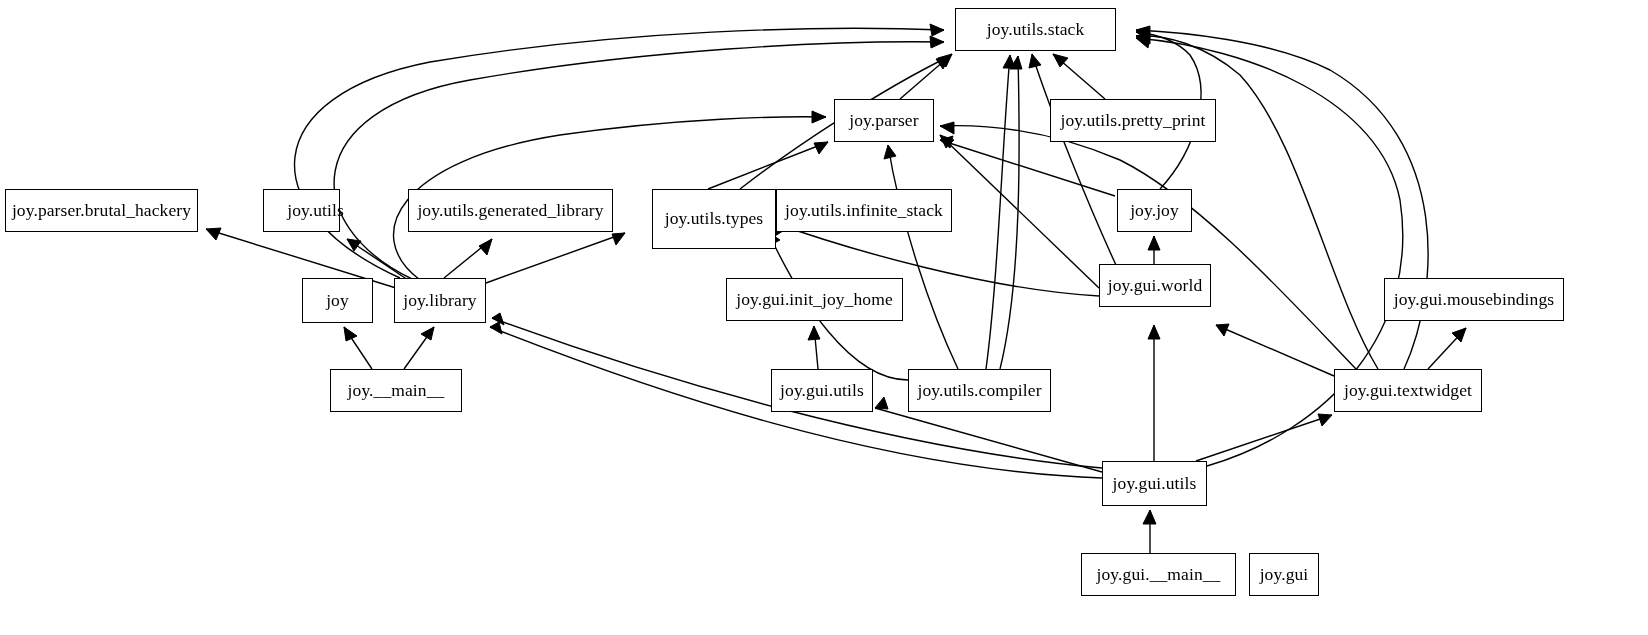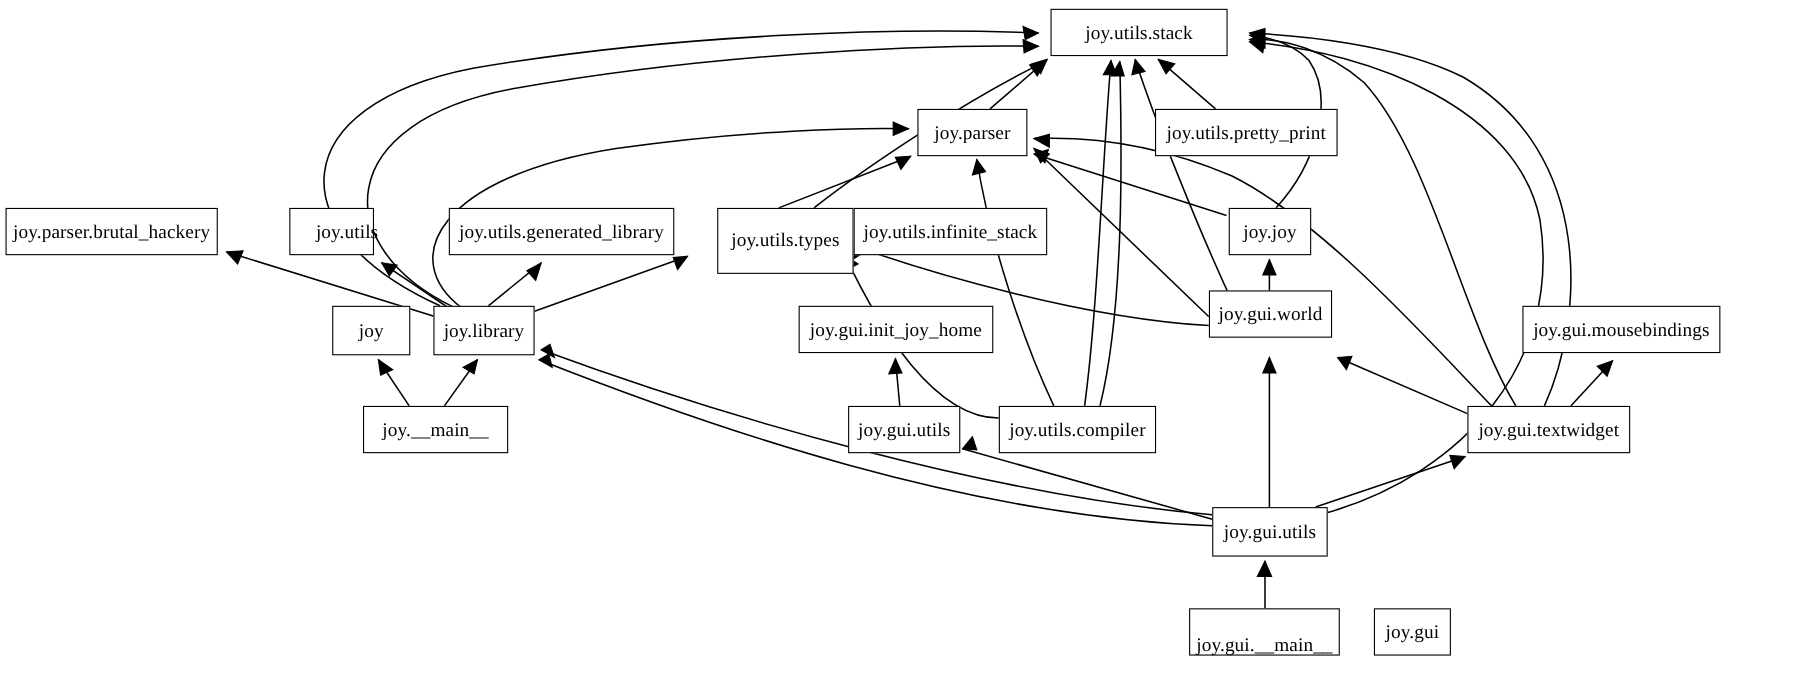--- a/index.html
+++ b/index.html
@@ -222,20 +222,20 @@
   </div>
   <div class="node" style="left:908px; top:369px; width:143px; height:43px;">
     <span class="node-label">joy.utils.compiler</span>
   </div>
   <div class="node" style="left:1334px; top:369px; width:148px; height:43px;">
     <span class="node-label">joy.gui.textwidget</span>
   </div>
   <div class="node" style="left:1102px; top:461px; width:105px; height:45px;">
     <span class="node-label">joy.gui.utils</span>
   </div>
-  <div class="node" style="left:1081px; top:553px; width:137px; height:43px;align-items:flex-end;">
+  <div class="node" style="left:1081px; top:553px; width:155px; height:43px;">
     <span class="node-label">joy.gui.__main__</span>
   </div>
   <div class="node" style="left:1249px; top:553px; width:70px; height:43px;">
     <span class="node-label">joy.gui</span>
   </div>
 
 </div>
 
 </body></html>

